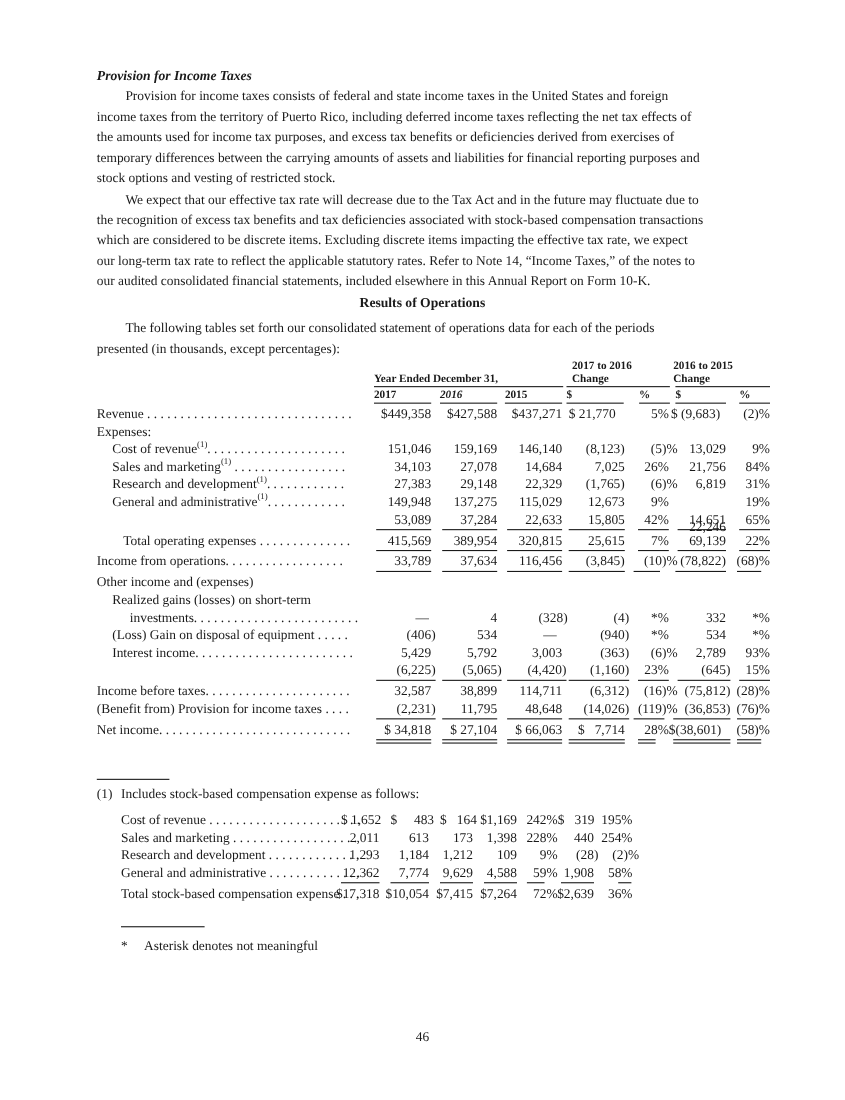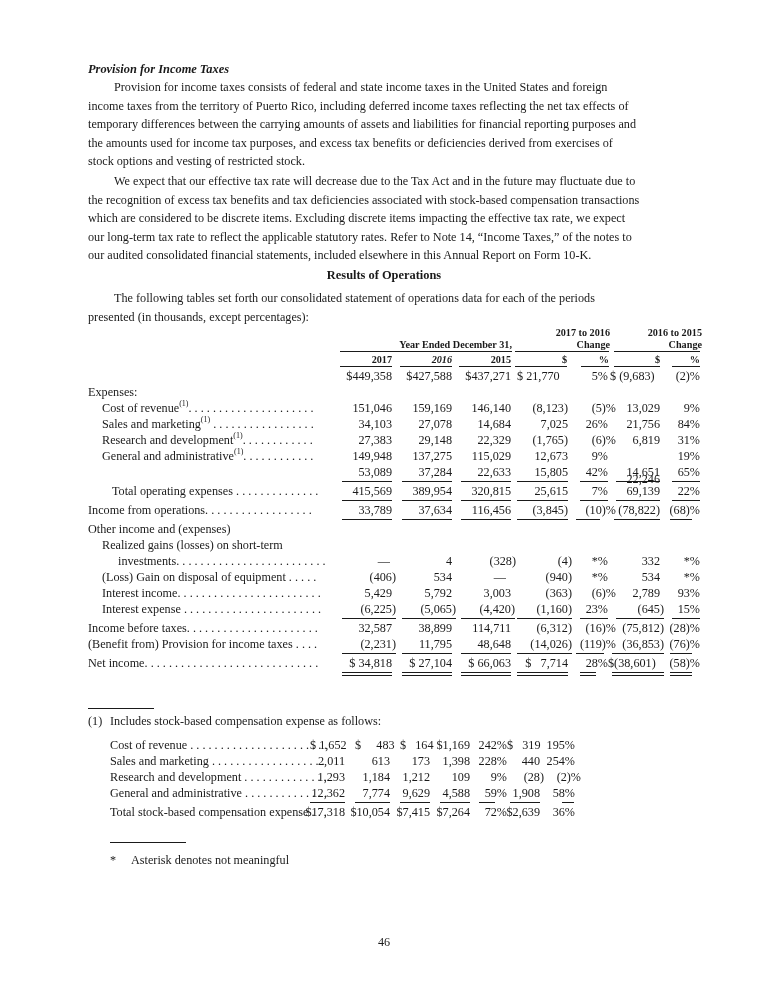--- a/index.html
+++ b/index.html
@@ -4,39 +4,39 @@
 <style>
   html, body { margin:0; padding:0; background:#ffffff; }
   body { width:768px; height:1000px; position:relative; overflow:hidden;
          font-family:"Liberation Serif", "DejaVu Serif", serif; color:#1a1a1a; font-size:12.2px; }
   .abs { position:absolute; white-space:nowrap; }
   .h-italic { font-weight:bold; font-style:italic; font-size:12.4px; }
   .para { position:absolute; left:88px; width:600px; line-height:18.5px; font-size:12.2px; text-align:justify; }
   .para .line { display:block; white-space:nowrap; }
   .indent { padding-left:26px; }
   .center-title { position:absolute; left:0; width:768px; text-align:center; font-weight:bold; font-size:12.4px; }
-  .hdr { font-weight:bold; font-size:10.2px; text-align:right; position:absolute; line-height:11px; }
+  .hdr { font-weight:bold; font-size:10.2px; text-align:left; position:absolute; line-height:11px; }
   .row { position:absolute; left:0; width:768px; height:16px; }
   .lbl { position:absolute; white-space:nowrap; }
   .num { position:absolute; white-space:nowrap; text-align:right; }
   .ul { position:absolute; height:0; border-top:1px solid #1a1a1a; }
   .dul { position:absolute; height:2px; border-top:1px solid #1a1a1a; border-bottom:1px solid #1a1a1a; }
   sup { font-size:8px; line-height:0; position:relative; top:-1px; }
   .rule { position:absolute; height:0; border-top:1px solid #1a1a1a; }
 </style>
 </head>
 <body>
 
 <div class="abs h-italic" style="left:88px; top:62px;">Provision for Income Taxes</div>
 
 <div class="para" style="top:78px;">
   <span class="line indent">Provision for income taxes consists of federal and state income taxes in the United States and foreign</span>
   <span class="line">income taxes from the territory of Puerto Rico, including deferred income taxes reflecting the net tax effects of</span>
+  <span class="line">the amounts used for income tax purposes, and excess tax benefits or deficiencies derived from exercises of</span>
   <span class="line">temporary differences between the carrying amounts of assets and liabilities for financial reporting purposes and</span>
-  <span class="line">the amounts used for income tax purposes, and excess tax benefits or deficiencies derived from exercises of</span>
   <span class="line">stock options and vesting of restricted stock.</span>
 </div>
 
 <div class="para" style="top:172px;">
   <span class="line indent">We expect that our effective tax rate will decrease due to the Tax Act and in the future may fluctuate due to</span>
   <span class="line">the recognition of excess tax benefits and tax deficiencies associated with stock-based compensation transactions</span>
   <span class="line">which are considered to be discrete items. Excluding discrete items impacting the effective tax rate, we expect</span>
   <span class="line">our long-term tax rate to reflect the applicable statutory rates. Refer to Note 14, “Income Taxes,” of the notes to</span>
   <span class="line">our audited consolidated financial statements, included elsewhere in this Annual Report on Form 10-K.</span>
 </div>
@@ -73,20 +73,21 @@
   <div class="ul" style="left:459px; width:52px; top:366px;"></div>
   <div class="ul" style="left:515px; width:52px; top:366px;"></div>
   <div class="ul" style="left:581px; width:28px; top:366px;"></div>
   <div class="ul" style="left:614px; width:46px; top:366px;"></div>
   <div class="ul" style="left:672px; width:28px; top:366px;"></div>
 </div>
 
 <div>
 
   <div class="row" style="top:369px;">
+    <span class="lbl" style="left:88px;"><span>Revenue</span><span> . . . . . . . . . . . . . . . . . . . . . . . . . . . . . . .</span></span>
     <span class="num" style="right:376px;">$449,358</span>
     <span class="num" style="right:316px;">$427,588</span>
     <span class="num" style="right:257px;">$437,271</span>
     <span class="num" style="left:517px;">$ 21,770</span>
     <span class="num" style="right:160px;">5%</span>
     <span class="num" style="left:610px;">$ (9,683)</span>
     <span class="num" style="right:68px;">(2)%</span>
   </div>
 
   <div class="row" style="top:385px;">
@@ -225,21 +226,20 @@
     <span class="num" style="right:376px;">5,429</span>
     <span class="num" style="right:316px;">5,792</span>
     <span class="num" style="right:257px;">3,003</span>
     <span class="num" style="right:196px;">(363)</span>
     <span class="num" style="right:152px;">(6)%</span>
     <span class="num" style="right:108px;">2,789</span>
     <span class="num" style="right:68px;">93%</span>
   </div>
 
   <div class="row" style="top:602px;">
-    <span class="lbl" style="left:102px;"><span>Interest expense</span><span> . . . . . . . . . . . . . . . . . . . . . . .</span></span>
     <span class="num" style="right:372px;">(6,225)</span>
     <span class="num" style="right:312px;">(5,065)</span>
     <span class="num" style="right:253px;">(4,420)</span>
     <span class="num" style="right:196px;">(1,160)</span>
     <span class="num" style="right:160px;">23%</span>
     <span class="num" style="right:104px;">(645)</span>
     <span class="num" style="right:68px;">15%</span>
   </div>
   <div class="ul" style="left:342px; width:54px; top:618px;"></div>
   <div class="ul" style="left:402px; width:54px; top:618px;"></div>

